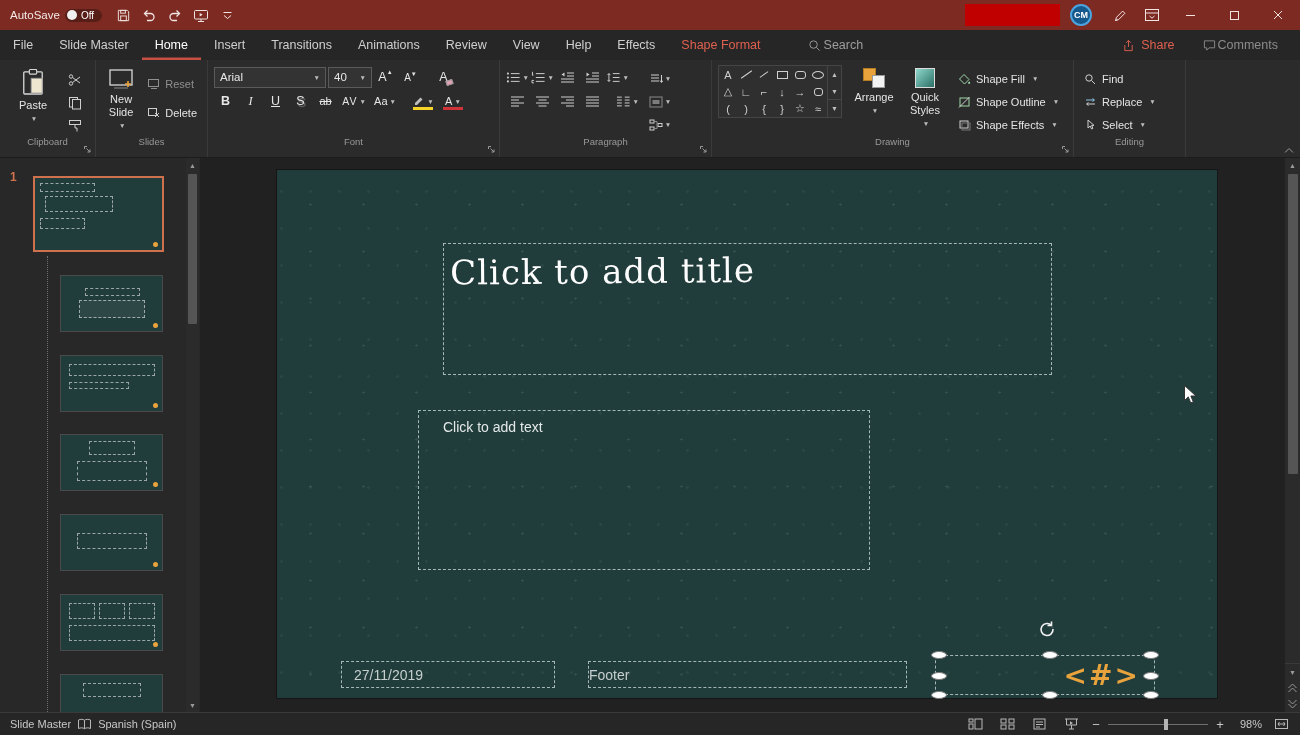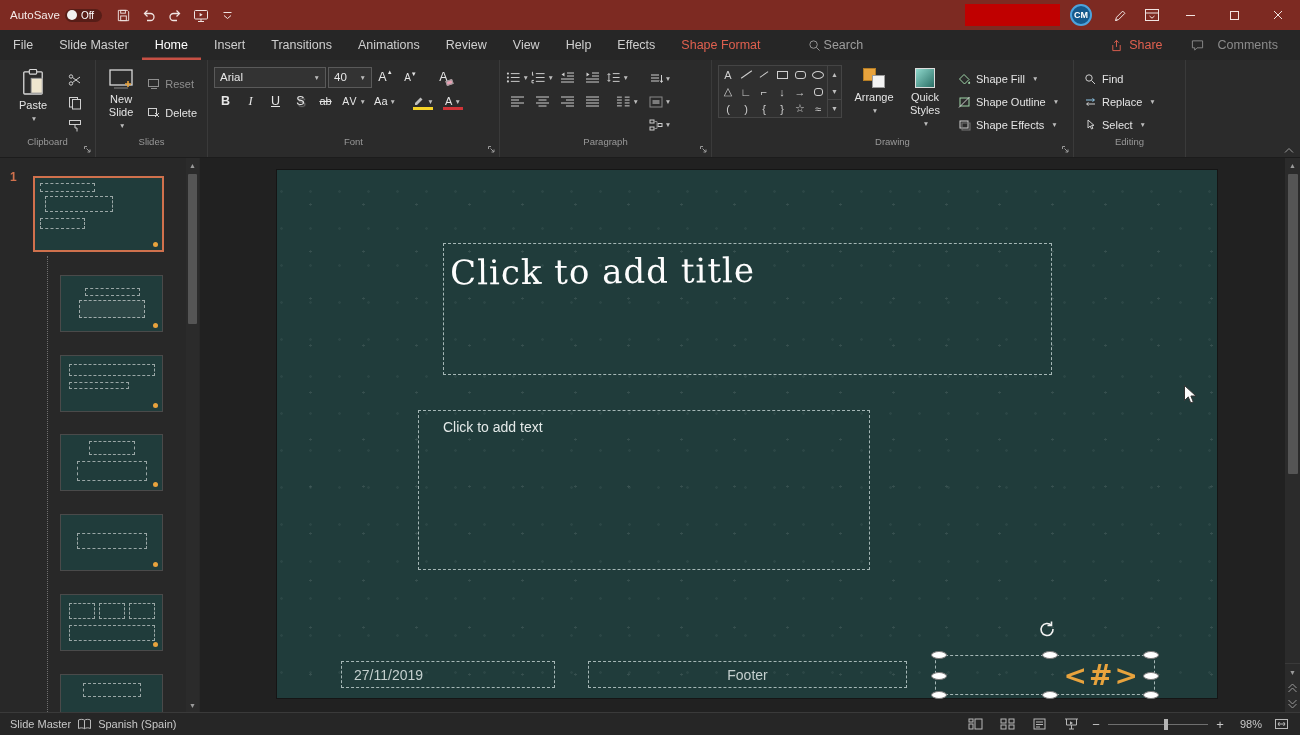--- a/index.html
+++ b/index.html
@@ -23,21 +23,21 @@
 .win-btn{width:44px;height:30px;display:flex;align-items:center;justify-content:center;color:#f2e3e0;font-size:14px}
 
 
 .tabsrow{position:absolute;top:30px;left:0;right:0;height:30px;background:#262626;display:flex;align-items:center;font-size:12.5px;color:#cfcfcf}
 .tab{padding:0 13px;height:30px;display:flex;align-items:center;white-space:nowrap}
 .tab.active{color:#fff;box-shadow:inset 0 -2.5px 0 #c75044}
 .tab.contextual{color:#e0604f}
 .searchbox{display:flex;align-items:center;gap:3px;color:#9d9d9d;margin-left:34px}
 .tr-right{margin-left:auto;display:flex;align-items:center;margin-right:8px}
 .share-btn{display:flex;align-items:center;gap:6px;color:#e0604f;padding:0 14px;font-size:12.5px}
-.comments-btn{display:flex;align-items:center;gap:14px;color:#8b8b8b;padding:0 14px;font-size:12.5px}
+.comments-btn{display:flex;align-items:center;gap:2px;color:#8b8b8b;padding:0 14px;font-size:12.5px}
 
 
 .ribbon{position:absolute;top:60px;left:0;right:0;height:98px;background:#2b2b2b;display:flex;border-bottom:1px solid #1c1c1c}
 .group{position:relative;border-right:1px solid #3a3a3a;padding:5px 6px 17px 6px;display:flex;align-items:flex-start}
 .group-label{position:absolute;bottom:10px;left:0;right:0;text-align:center;font-size:9.5px;color:#999}
 .launcher{position:absolute;right:3px;bottom:3px}
 .bigbtn{display:flex;flex-direction:column;align-items:center;width:54px;gap:3px;padding-top:3px;font-size:11px;color:#e4e4e4;text-align:center;line-height:1.2}
 .bigbtn.dim,.smallbtn.dim{color:#8f8f8f}
 .caret{font-size:6.5px;color:#bdbdbd;margin-left:2px}
 .smallbtn{display:flex;align-items:center;gap:5px;height:21px;font-size:11px;padding:0 4px;white-space:nowrap}
@@ -92,21 +92,21 @@
  background-image:radial-gradient(rgba(255,255,255,.10) 1px,transparent 1.4px),radial-gradient(rgba(255,255,255,.05) 1px,transparent 1.4px);
  background-size:53px 47px,29px 37px;background-position:7px 11px,19px 3px;box-shadow:0 0 0 1px #151515}
 .phbox{position:absolute;border:1px dashed rgba(222,235,234,.7)}
 .chalk{font-family:cursive,"DejaVu Serif",serif}
 .title-ph{left:166px;top:73px;width:609px;height:132px}
 .title-ph span{display:block;padding:6px 0 0 6px;font-size:34px;color:#fdfdfd;letter-spacing:1px;transform:rotate(-.5deg)}
 .body-ph{left:141px;top:240px;width:452px;height:160px}
 .body-ph span{display:block;padding:8px 0 0 24px;font-size:14px;color:#e3e9e8}
 .date-ph{left:64px;top:491px;width:214px;height:27px;display:flex;align-items:center}
 .date-ph span{padding-left:12px;font-size:14px;color:#c4cfce}
-.footer-ph{left:311px;top:491px;width:319px;height:27px;display:flex;align-items:center;justify-content:center}
+.footer-ph{left:311px;top:491px;width:319px;height:27px;display:flex;align-items:center;}
 .footer-ph span{font-size:14px;color:#c4cfce}
 .num-ph{left:658px;top:485px;width:220px;height:40px;display:flex;align-items:center;justify-content:flex-end}
 .num-ph span{padding-right:14px;font-size:28px;font-weight:bold;color:#e8a33d;letter-spacing:2px}
 .handle{position:absolute;width:8px;height:8px;border-radius:50%;background:#fff;border:1px solid #7a7a7a}
 .rotate-handle{position:absolute;left:760px;top:449px}
 .cursor{position:absolute;left:983px;top:226px;pointer-events:none}
 
 
 .statusbar{position:absolute;bottom:0;left:0;right:0;height:23px;background:#262626;border-top:1px solid #3a3a3a;display:flex;align-items:center;color:#c8c8c8;font-size:11px}
 .statusbar .sect{display:flex;align-items:center;gap:6px}

